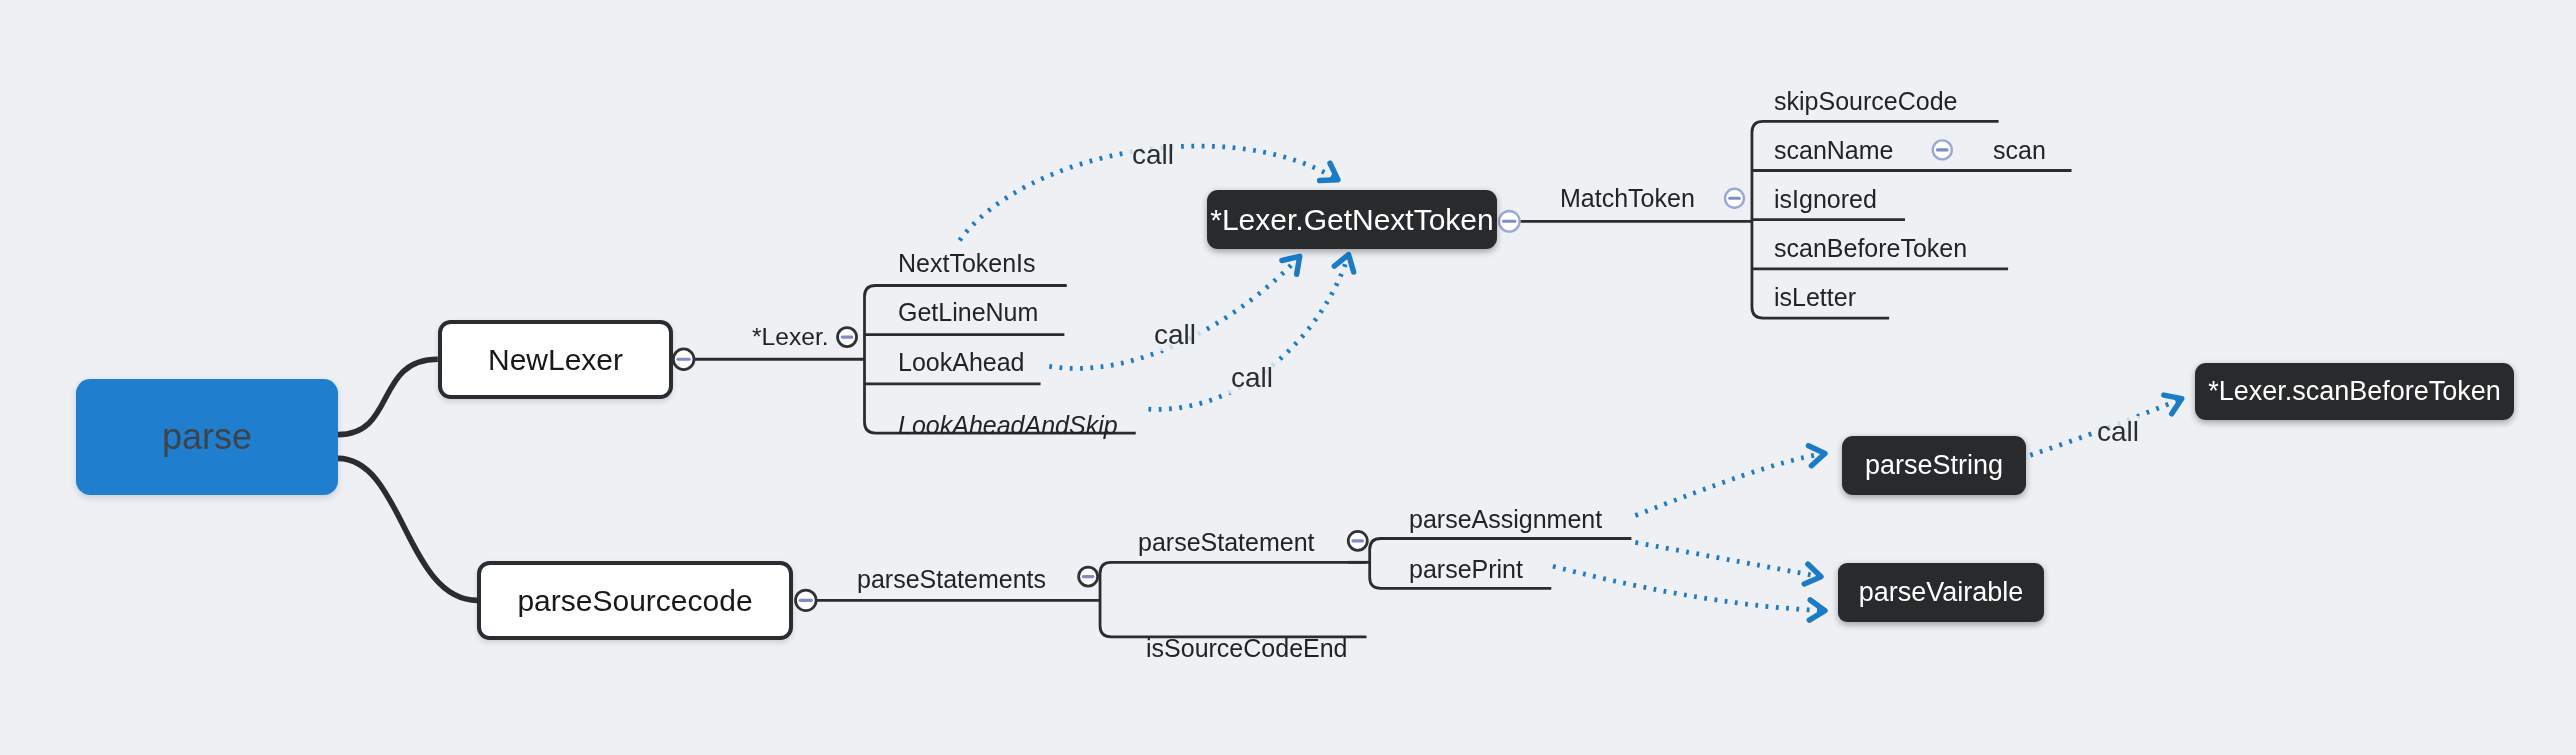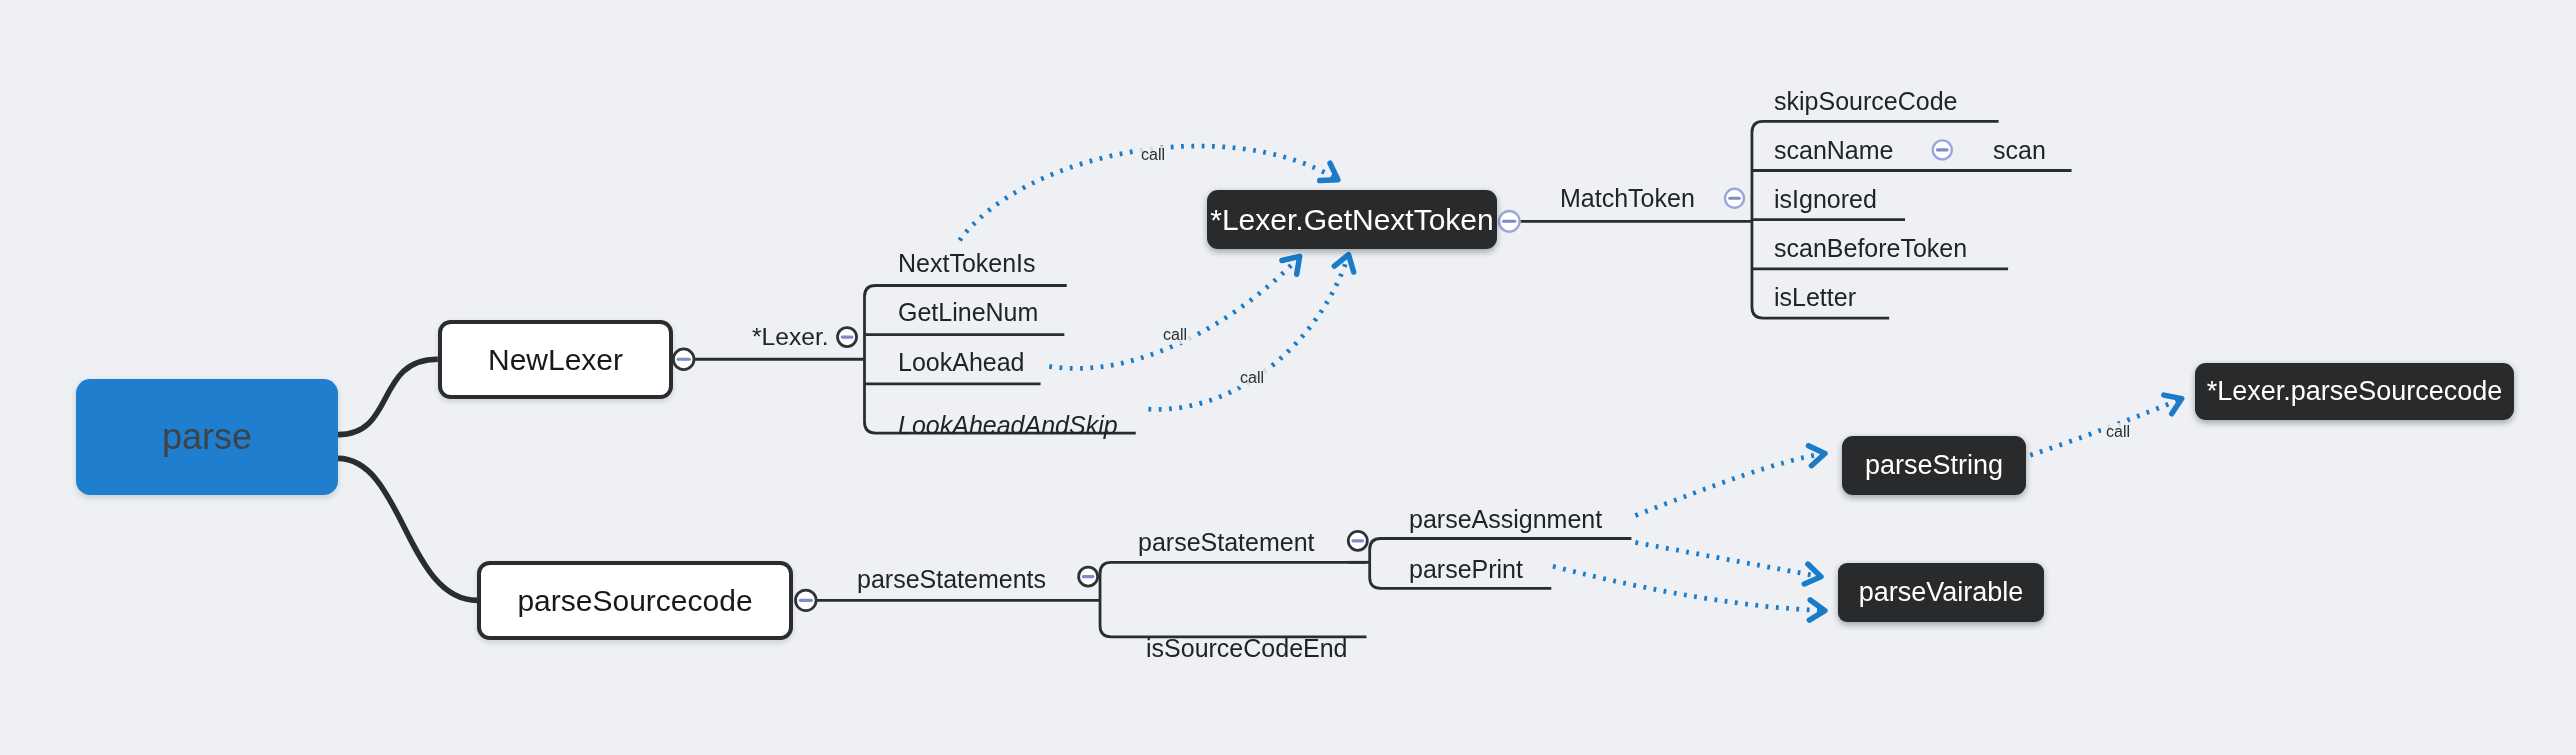--- a/index.html
+++ b/index.html
@@ -10,21 +10,21 @@
   }
   .canvas svg.wires{position:absolute;left:0;top:0;pointer-events:none;}
   .node{position:absolute;display:flex;align-items:center;justify-content:center;box-sizing:border-box;white-space:nowrap;}
   .root{background:#1f7fce;border-radius:14.3px;font-size:36px;color:#3d4348;box-shadow:0 2.4px 6.3px rgba(40,60,90,.18);}
   .mainbox{background:#ffffff;border:4.8px solid #2a2d30;border-radius:12.7px;font-size:30px;color:#17191b;box-shadow:0 2.4px 5.6px rgba(40,50,70,.15);}
   .darkbox{background:#282a2c;border-radius:11px;color:#ffffff;box-shadow:0 2.4px 6.3px rgba(20,25,35,.35);}
   .fs38{font-size:30px;}
   .fs34{font-size:27px;}
   .lbl{position:absolute;transform:translateY(-50%);font-size:25px;color:#212427;white-space:nowrap;}
   .lbl.small{font-size:24.6px;margin-left:36px;}
-  .call{position:absolute;transform:translate(-50%,-50%);font-size:16px;color:#2b2e31;background:rgba(238,240,243,.82);padding:0 4.8px;border-radius:4.8px;white-space:nowrap;}
+  .call{position:absolute;transform:translate(-50%,-50%);font-size:28px;color:#2b2e31;background:rgba(238,240,243,.82);padding:0 4.8px;border-radius:4.8px;white-space:nowrap;}
 </style>
 </head>
 <body>
 
 <div class="canvas">
 
   <svg class="wires" width="2576" height="755" viewBox="0 0 3248 952">
     <defs>
       <marker id="bluearrow" viewBox="-24 -16 32 32" refX="0" refY="0" markerWidth="34" markerHeight="34" orient="auto" markerUnits="userSpaceOnUse">
         <path d="M-17,-12 L1,0 L-17,12" fill="none" stroke="#1a7cc9" stroke-width="6.5" stroke-linecap="round" stroke-linejoin="round"></path>
@@ -97,21 +97,21 @@
   <div class="node mainbox" style="left:477px;top:561px;width:316px;height:79px;">parseSourcecode</div>
 
   <div class="node mainbox" style="left:438px;top:320px;width:235px;height:79px;">NewLexer</div>
 
   <div class="node darkbox fs38" style="left:1207px;top:190px;width:290px;height:59px;">*Lexer.GetNextToken</div>
 
   <div class="node darkbox fs34" style="left:1842px;top:436px;width:184px;height:59px;">parseString</div>
 
   <div class="node darkbox fs34" style="left:1838px;top:563px;width:206px;height:59px;border-radius:9px;">parseVairable</div>
 
-  <div class="node darkbox fs34" style="left:2195px;top:363px;width:319px;height:57px;">*Lexer.parseSourcecode</div>
+  <div class="node darkbox fs34" style="left:2195px;top:363px;width:319px;height:57px;">*Lexer.scanBeforeToken</div>
 
   <div class="lbl small" style="left:716px;top:337px;">*Lexer.</div>
 
   <div class="lbl" style="left:898px;top:263px;">NextTokenIs</div>
   <div class="lbl" style="left:898px;top:312px;">GetLineNum</div>
   <div class="lbl" style="left:898px;top:362px;">LookAhead</div>
   <div class="lbl" style="left:898px;top:425px;font-style:italic;">LookAheadAndSkip</div>
 
   <div class="lbl" style="left:1560px;top:198px;">MatchToken</div>
 

